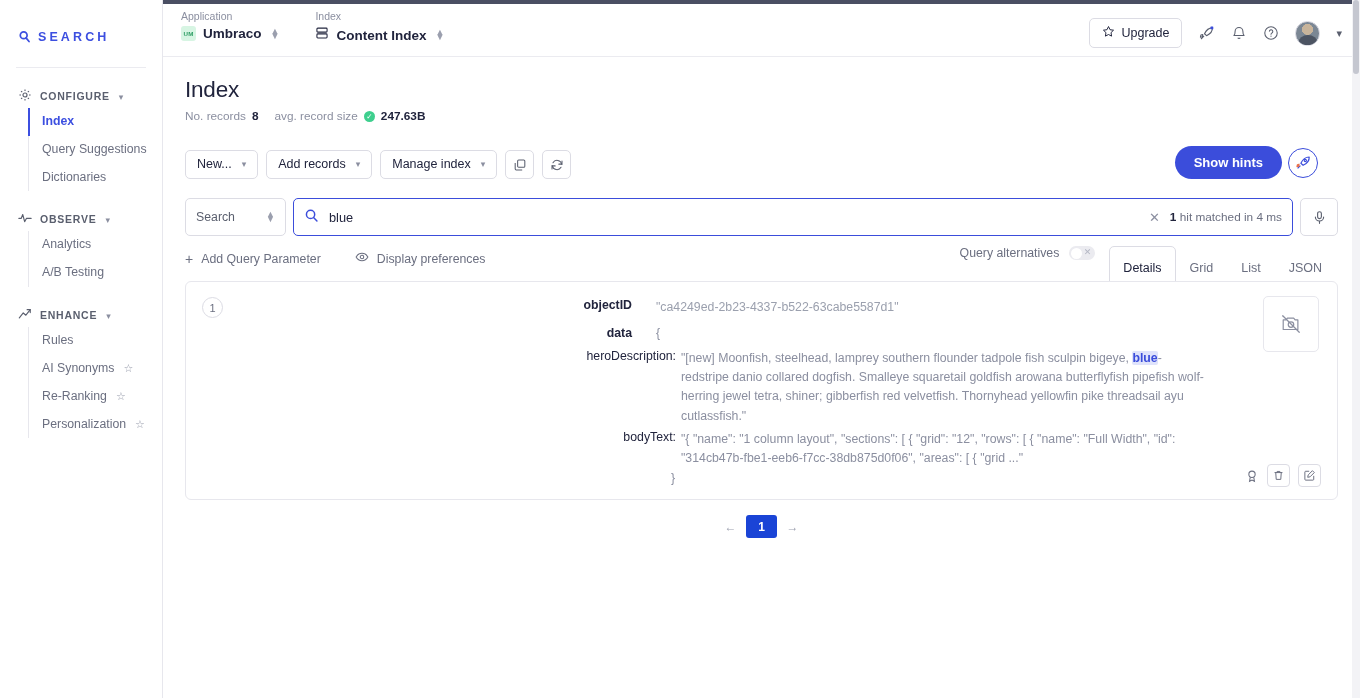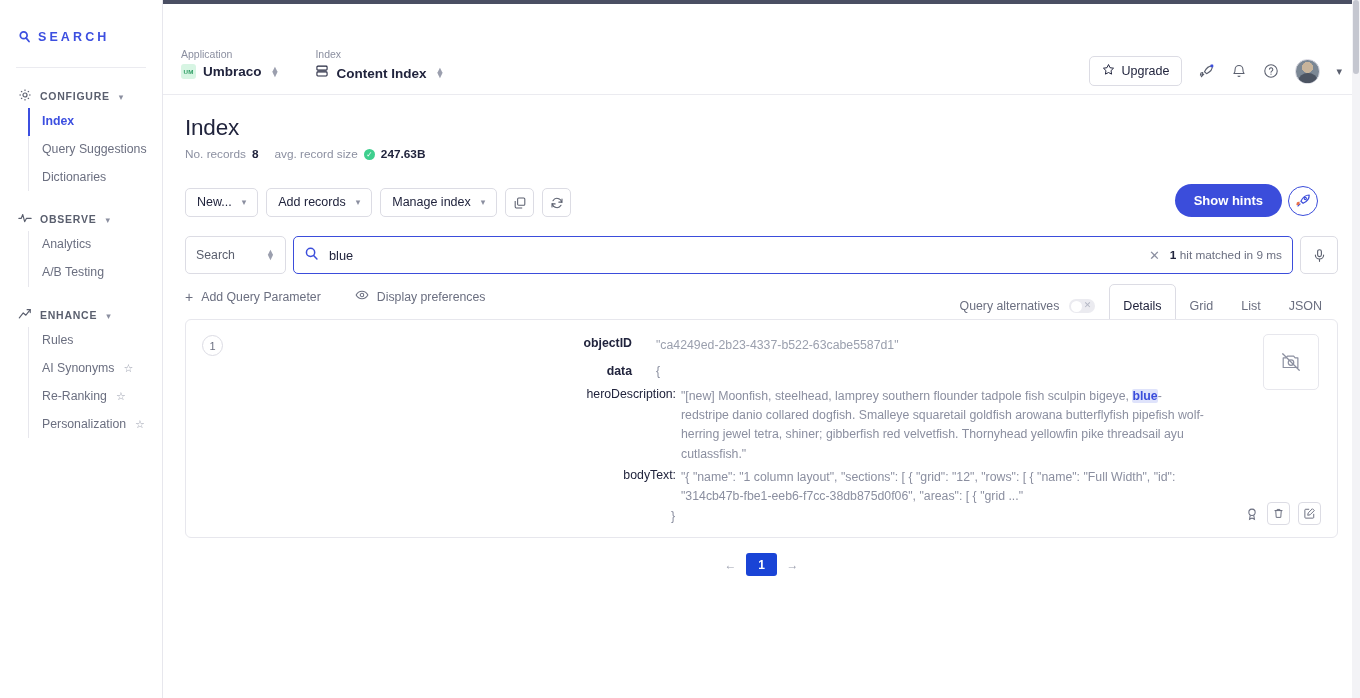--- a/index.html
+++ b/index.html
@@ -49,21 +49,20 @@
   .nav-item.active { color: #3c4fe0; font-weight: 600; border-left: 2px solid #3c4fe0; }
   .star { color: #9b9fae; font-size: 11px; }
 
   
   .main { flex: 1; height: 698px; background:#fff; position: relative; overflow: hidden; }
 
   .topbar {
     height: 57px; border-bottom: 1px solid #ebebf0;
     display:flex; align-items:flex-start; padding: 10px 18px 0 18px;
     justify-content: space-between;
-    margin-top: 38px;
   }
   .selectors { display:flex; gap: 36px; }
   .sel-label { font-size: 10.5px; color: #8b8fa0; margin-bottom: 4px; }
   .sel-value { display:flex; align-items:center; gap: 7px; cursor:pointer; }
   .sel-value .txt { font-size: 13.5px; font-weight: 600; color: #21243d; }
   .umb-badge {
     width: 15px; height: 15px; border-radius: 3px; background: #d7f5e3;
     color: #2d9c63; font-size: 6.2px; font-weight:700;
     display:flex; align-items:center; justify-content:center; letter-spacing:.2px;
   }
@@ -153,21 +152,21 @@
     width:38px;height:38px;margin-left:7px;border:1px solid #dcdce4;border-radius:5px;
     background:#fff;display:flex;align-items:center;justify-content:center;cursor:pointer;color:#5a5f6e;
   }
 
   .optrow { margin-top: 14px; display:flex; align-items:center; position:relative; }
   .opt {
     display:flex; align-items:center; gap: 8px; font-size:12.3px; color:#6b6f80;
     cursor:pointer; margin-right: 34px;
   }
   .opt .plus { font-size:14px; color:#6b6f80; }
-  .viewtoggle { position:absolute; right:2px; top:-4px; display:flex; align-items:center; gap:0; }
+  .viewtoggle { position:absolute; right:2px; top:-4px; display:flex; align-items:flex-start; gap:0; }
   .qa-label { font-size:12.3px; color:#6b6f80; margin-right:10px; }
   .toggle {
     width:26px;height:14px;border-radius:8px;background:#ebebf0;position:relative;
     margin-right:14px;cursor:pointer;
   }
   .toggle::after{content:"";position:absolute;left:1.5px;top:1.5px;width:11px;height:11px;border-radius:50%;background:#fff;}
   .toggle .x { position:absolute; right:4px; top:0.5px; font-size:9px; color:#b4b7c4; }
   .seg {
     border:1px solid transparent; border-radius:5px; background:transparent;
     padding: 14px 13px; font-size:12.5px; color:#6b6f80; cursor:pointer;
@@ -455,21 +454,21 @@
         </div>
         <div class="search-box">
           <span>
             <svg width="15" height="15" viewBox="0 0 16 16" fill="none" stroke="#3b4ddb" stroke-width="1.6">
               <circle cx="7" cy="6.8" r="4.4"></circle>
                 <line x1="10.2" y1="10.2" x2="13.8" y2="13.8" stroke-linecap="round"></line>
             </svg>
           </span>
           <input type="text" value="blue" style="">
           <span class="clear-x">✕</span>
-          <span class="hits"><b>1</b> <span>hit matched in 9 ms</span></span>
+          <span class="hits"><b>1</b> <span>hit matched in 4 ms</span></span>
         </div>
         <button class="mic-btn">
           <svg width="15" height="15" viewBox="0 0 16 16" fill="none" stroke="#5a5f6e" stroke-width="1.2" stroke-linecap="round">
             <rect x="6" y="1.8" width="4" height="7.4" rx="2"></rect>
             <path d="M3.6 7.4a4.4 4.4 0 008.8 0M8 11.8v2.4"></path>
           </svg>
         </button>
       </div>
 
       <div class="optrow">

